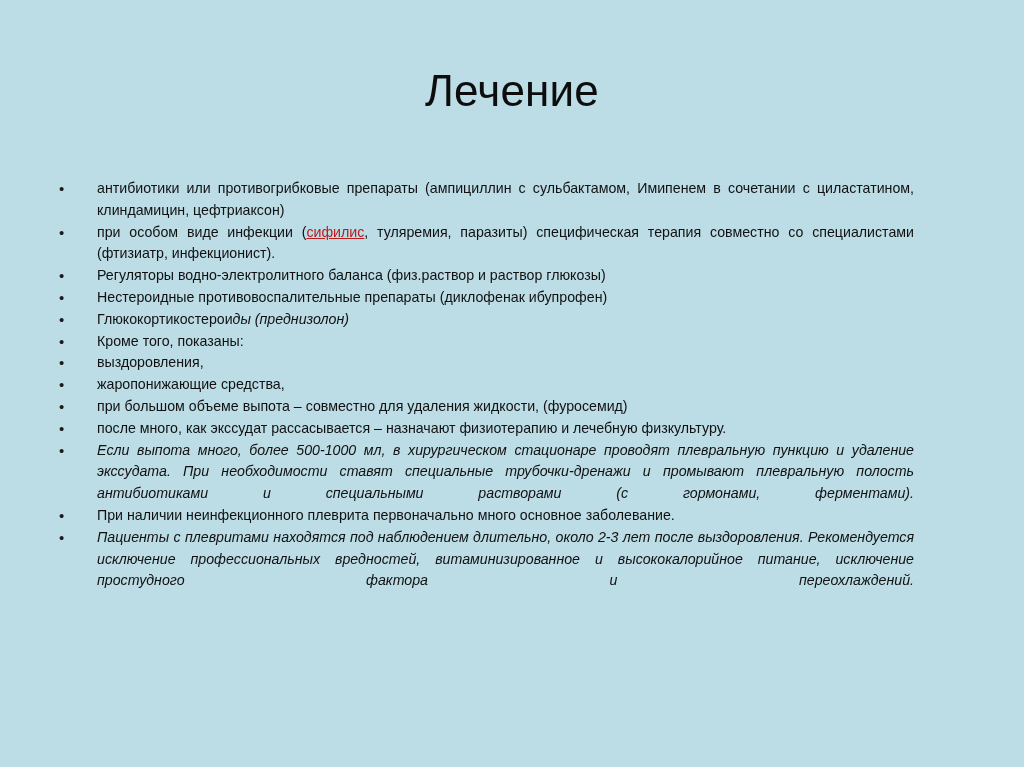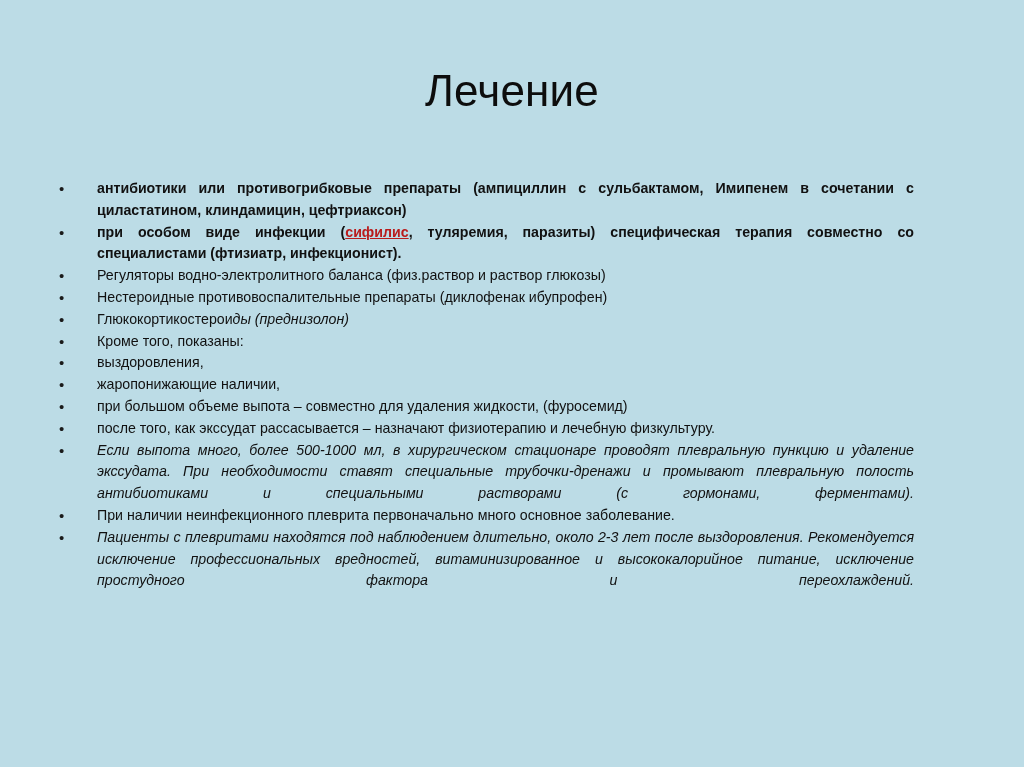--- a/index.html
+++ b/index.html
@@ -61,21 +61,20 @@
     display: block;
   }
   .bullet-item.justify .text {
     text-align: justify;
     text-align-last: justify;
     font-style: italic;
   }
   .bullet-item.justify-open .text {
     text-align: justify;
     text-align-last: left;
-    font-weight: bold;
   }
   .link {
     color: #b91c1c;
     text-decoration: underline;
   }
   .ital {
     font-style: italic;
     text-align: right;
   }
 </style>
@@ -110,29 +109,29 @@
       <div class="bullet-item">
         <span class="marker">•</span>
         <span class="text"><span>Кроме того, показаны:</span></span>
       </div>
       <div class="bullet-item">
         <span class="marker">•</span>
         <span class="text"><span>выздоровления,</span></span>
       </div>
       <div class="bullet-item">
         <span class="marker">•</span>
-        <span class="text"><span>жаропонижающие наличии,</span></span>
+        <span class="text"><span>жаропонижающие средства,</span></span>
       </div>
       <div class="bullet-item">
         <span class="marker">•</span>
         <span class="text"><span>при большом объеме выпота – совместно для удаления жидкости, (фуросемид)</span></span>
       </div>
       <div class="bullet-item">
         <span class="marker">•</span>
-        <span class="text"><span>после того, как экссудат рассасывается – назначают физиотерапию и лечебную физкультуру.</span></span>
+        <span class="text"><span>после много, как экссудат рассасывается – назначают физиотерапию и лечебную физкультуру.</span></span>
       </div>
       <div class="bullet-item justify">
         <span class="marker">•</span>
         <span class="text"><span>Если выпота много, более 500-1000 мл, в хирургическом стационаре проводят плевральную пункцию и удаление экссудата. При необходимости ставят специальные трубочки-дренажи и промывают плевральную полость антибиотиками и специальными растворами (с гормонами, ферментами).</span></span>
       </div>
       <div class="bullet-item">
         <span class="marker">•</span>
         <span class="text"><span>При наличии неинфекционного плеврита первоначально много основное заболевание.</span></span>
       </div>
       <div class="bullet-item justify">

